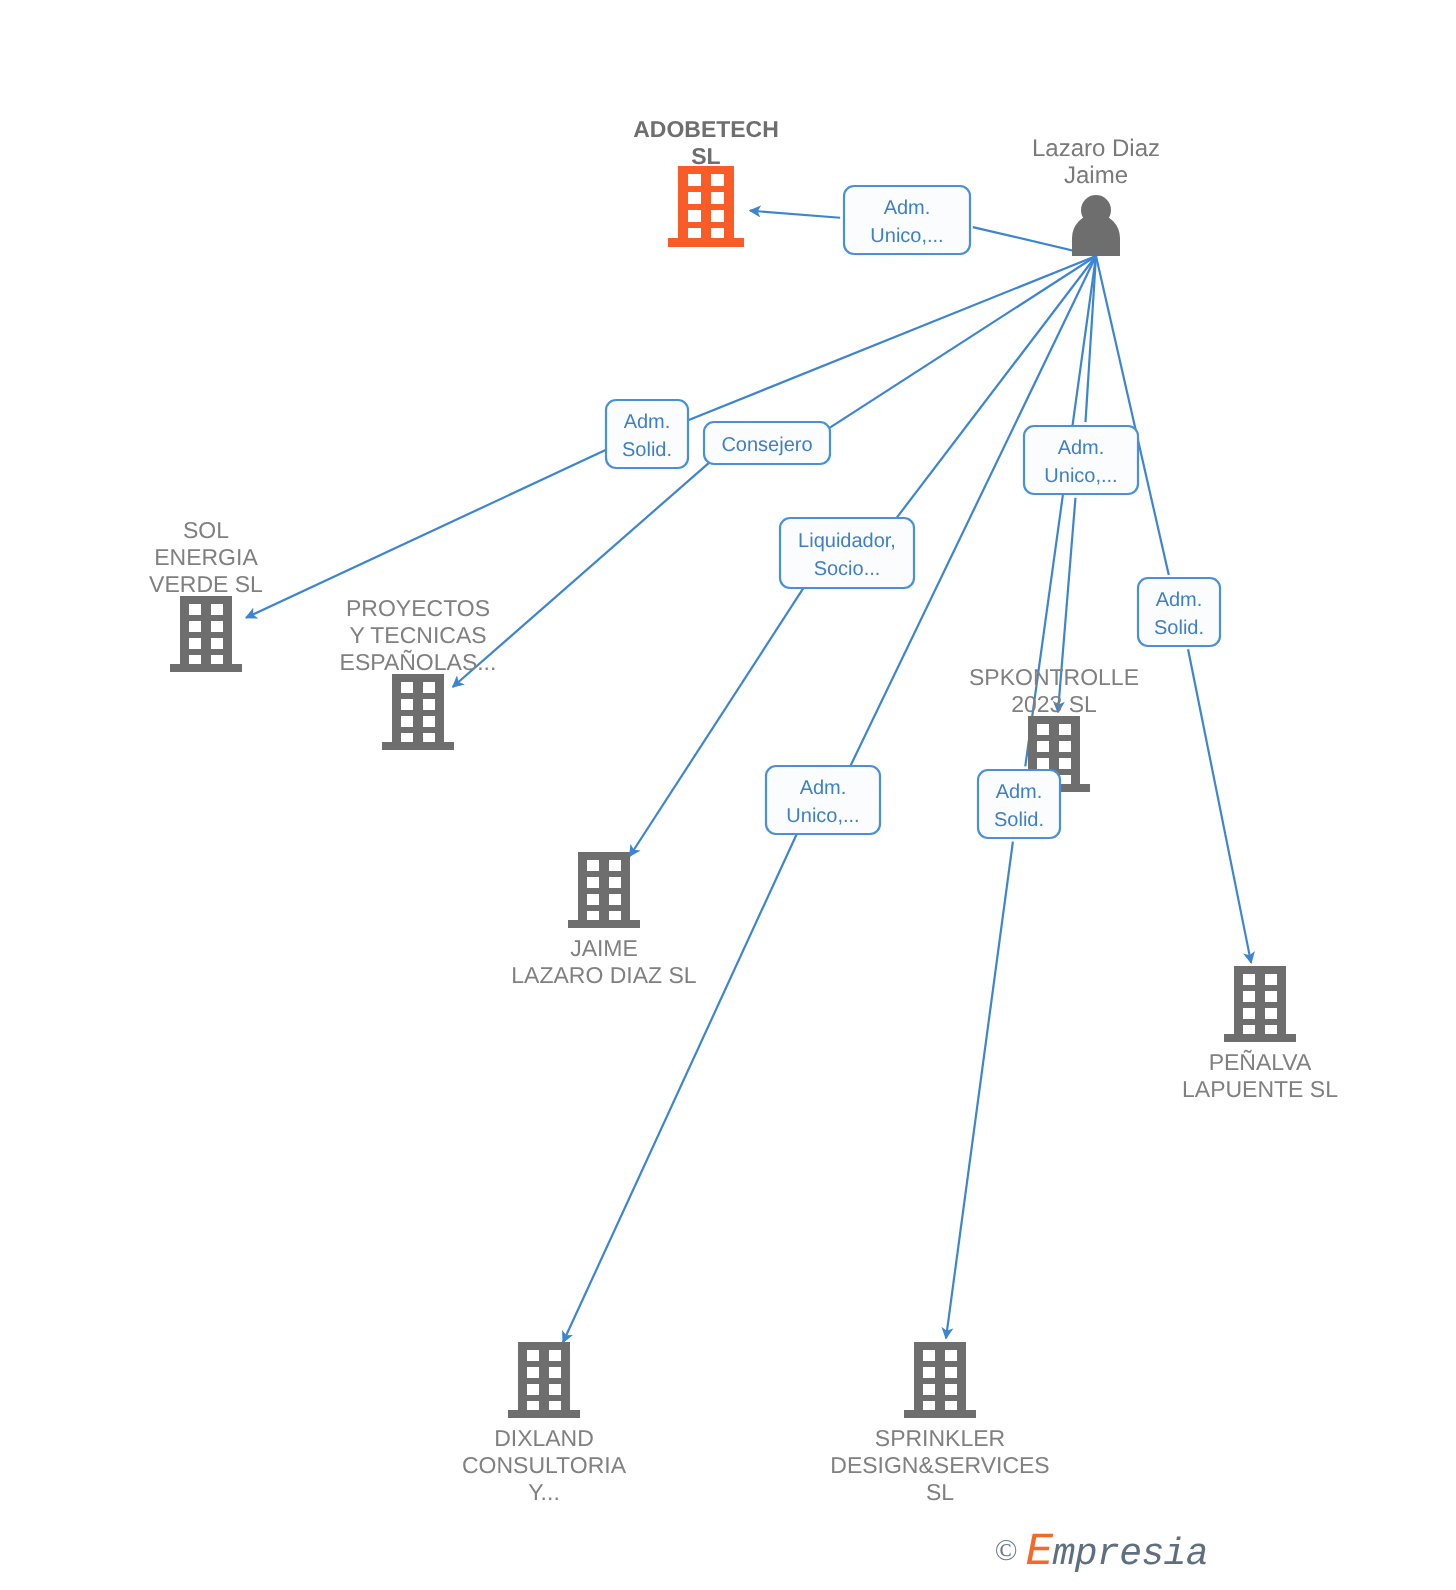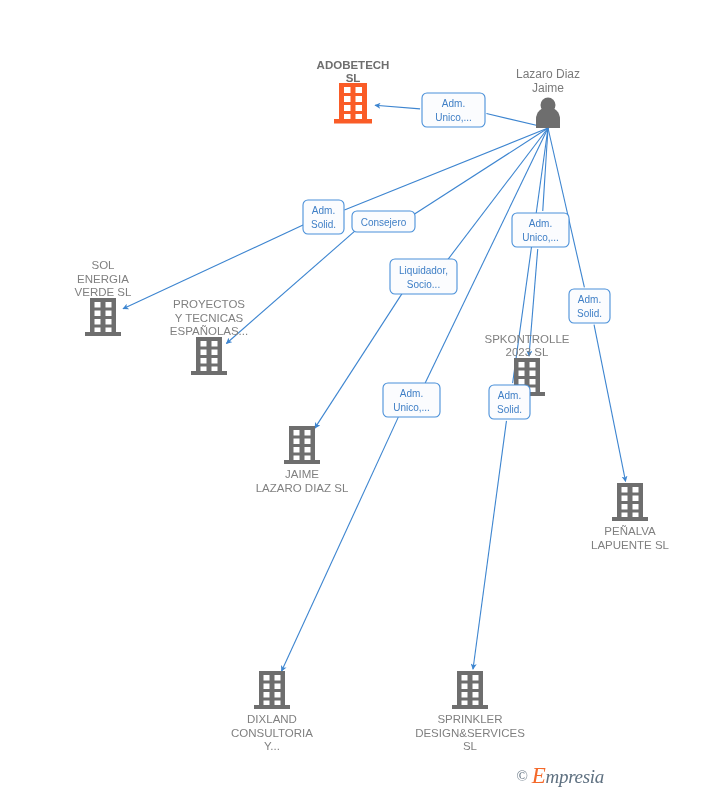--- a/index.html
+++ b/index.html
@@ -65,21 +65,21 @@
     align-items: center;
     gap: 4px;
     user-select: none;
   }
   .watermark .copy {
     font-family: "Liberation Serif", serif;
     font-size: 15px;
     color: #6b7a88;
   }
   .watermark .brand {
-    font-family: Liberation Serif, serif;
+    font-family: Liberation Mono, monospace;
     font-style: italic;
     font-size: 19px;
     color: #5e7080;
     letter-spacing: -0.3px;
   }
   .watermark .brand .cap {
     color: #f4692a;
     font-size: 23px;
   }
 </style>

